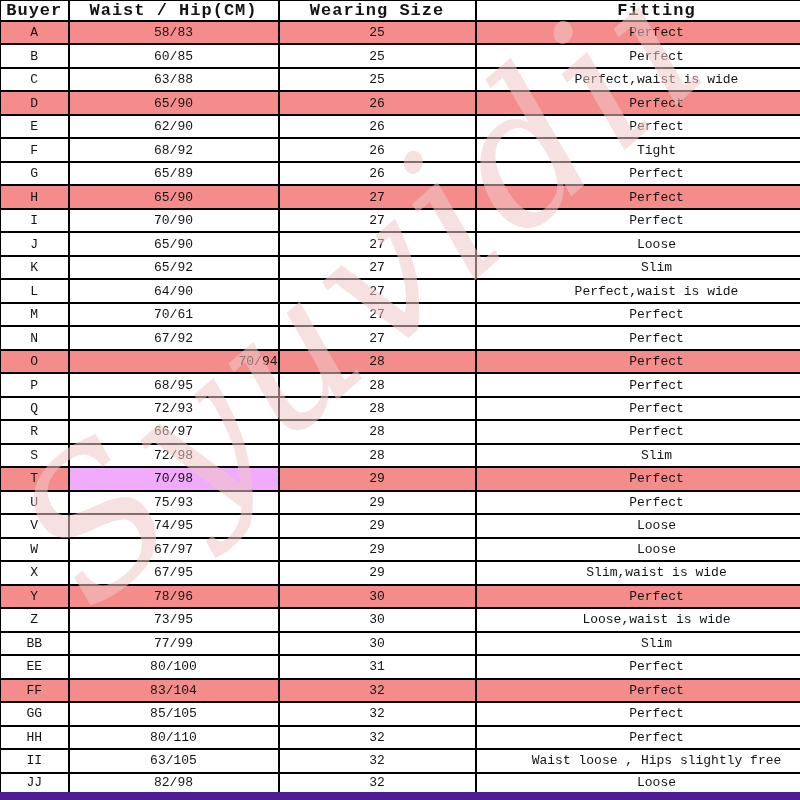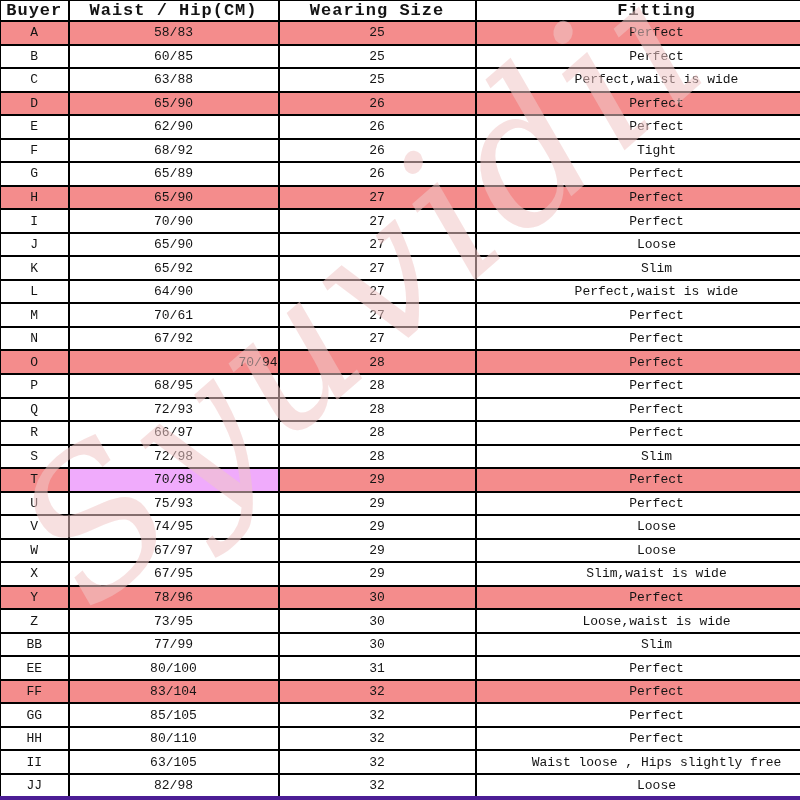--- a/index.html
+++ b/index.html
@@ -34,21 +34,21 @@
     background: #ffffff;
   }
   thead th {
     font-size: 17px;
     font-weight: bold;
     border-top: 1px solid #000000;
     letter-spacing: 1px;
   }
   th:first-child, td:first-child { border-left: 1px solid #000000; }
   th:last-child,  td:last-child  { border-right: none; padding-left: 36px; }
-  tbody tr:last-child td { border-bottom: 4px solid #4c1d95; }
+  tbody tr:last-child td { border-bottom: 8px solid #4c1d95; }
   tbody tr { height: 21.6px; }
   tr.highlight td { background: #f48c8c; }
   #watermark {
     position: absolute;
     left: 48px;
     top: 470px;
     transform: rotate(-41deg);
     transform-origin: 0 50%;
     font-family: "DejaVu Serif", serif;
     font-style: italic;

